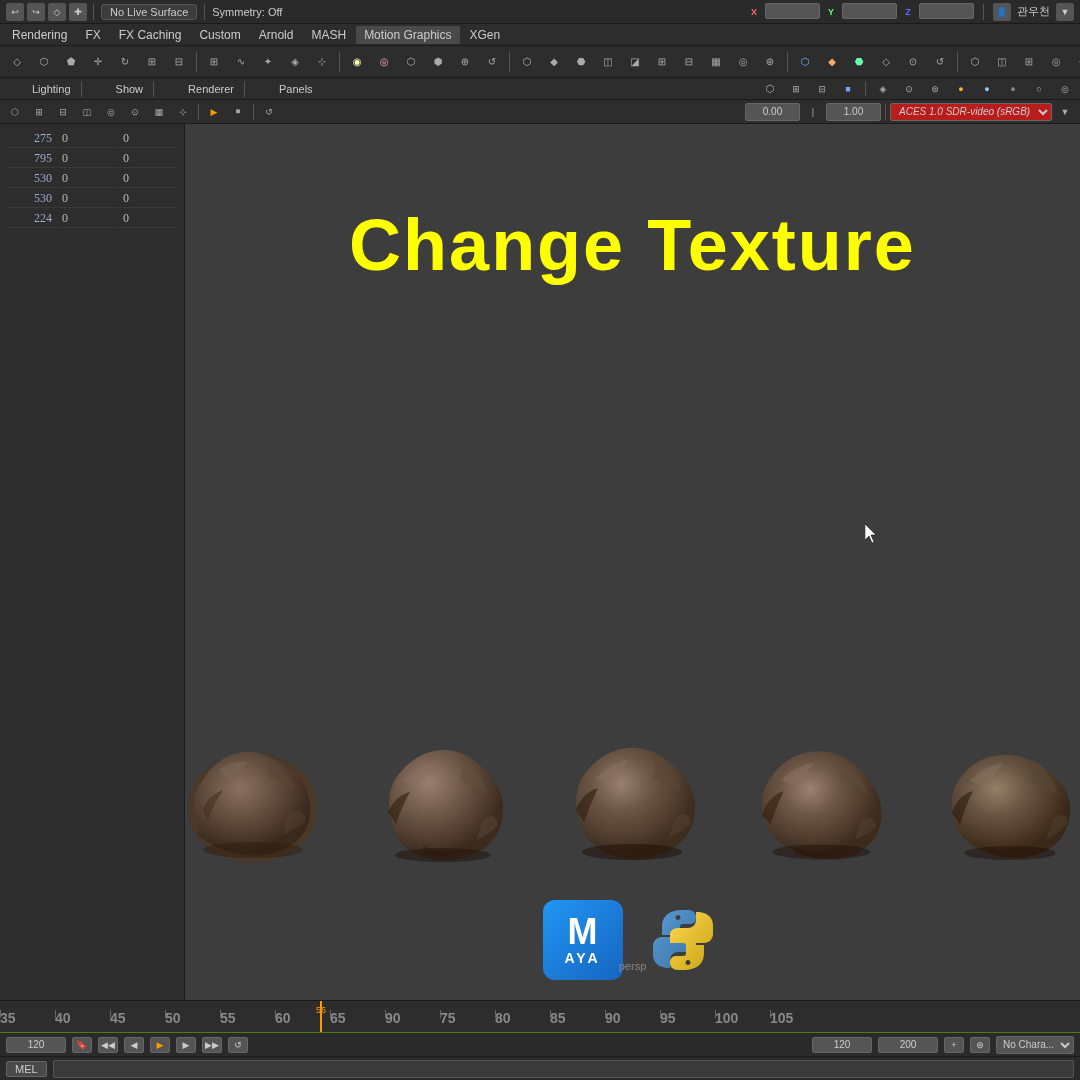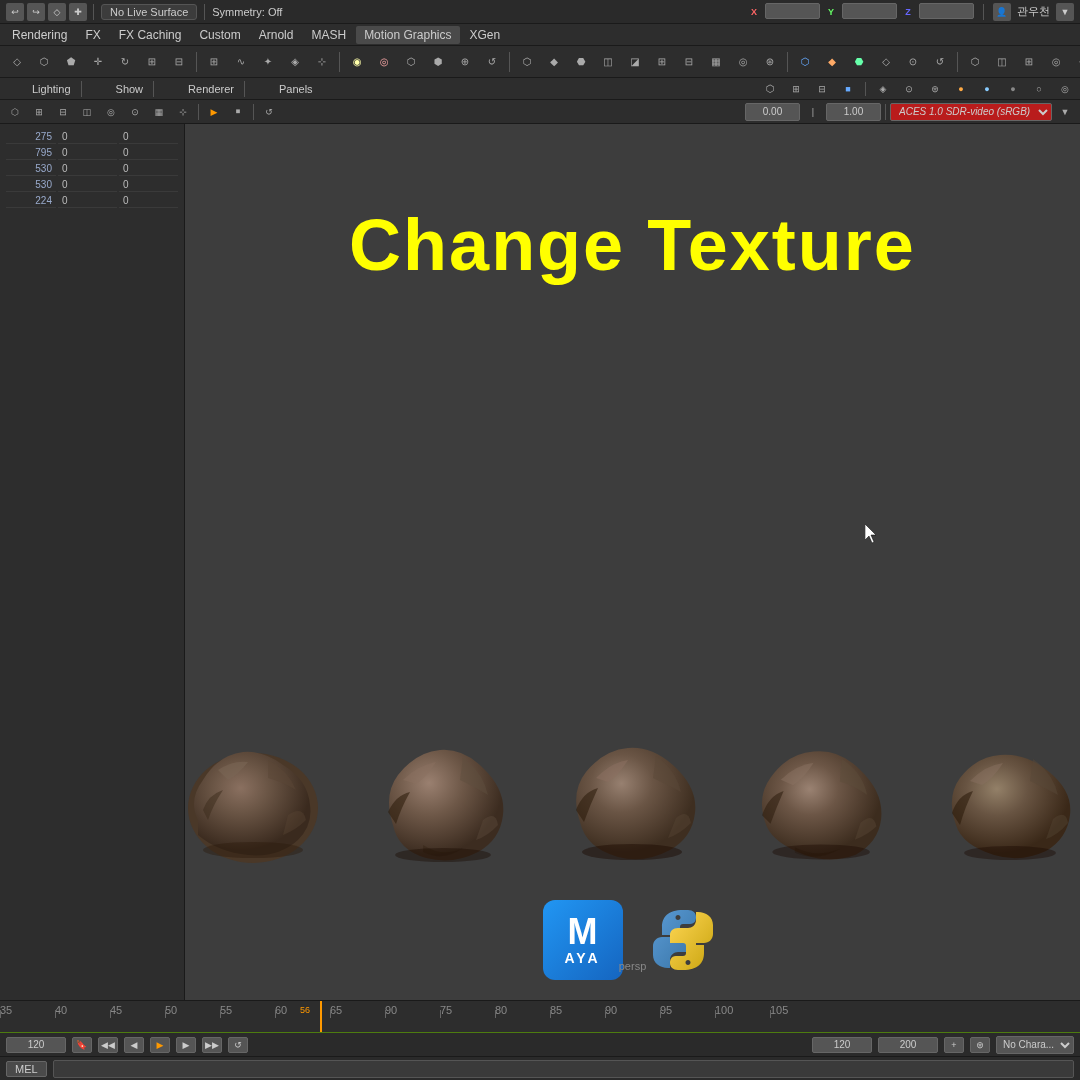--- a/index.html
+++ b/index.html
@@ -229,23 +229,24 @@
       background: #2d2d2d;
       border-right: 1px solid #1a1a1a;
       padding: 4px;
       flex-shrink: 0;
     }
     .table-data {
       width: 100%;
     }
     .table-data tr td {
       padding: 1px 4px;
-      font-size: 10px;
+      font-size: 12px;
       color: #bbb;
       border-bottom: 1px solid #3a3a3a;
+      font-family: Liberation Serif, serif;
     }
     .table-data tr td:first-child {
       color: #9ac;
       text-align: right;
       width: 50px;
     }
 
     .viewport-main {
       flex: 1;
       background: #3d3d3d;
@@ -386,43 +387,44 @@
     .timeline-ruler {
       height: 100%;
       display: flex;
       align-items: flex-end;
       padding: 0 0 4px 0;
       position: relative;
       background: #2d2d2d;
     }
     .tick-label {
       position: absolute;
-      font-size: 11px;
+      font-size: 14px;
       color: #888;
-      bottom: 16px;
+      bottom: 6px;
+      font-weight: bold;
     }
     .tick-line {
       position: absolute;
       width: 1px;
       height: 8px;
       background: #666;
       bottom: 14px;
     }
     .playhead {
       position: absolute;
       bottom: 0;
       width: 2px;
       height: 100%;
       background: #f90;
       left: 320px;
     }
     .playhead-label {
       position: absolute;
       top: 4px;
-      left: 300px;
+      left: 316px;
       font-size: 9px;
       color: #f90;
     }
 
     
     .bottom-bar {
       height: 24px;
       background: #2a2a2a;
       display: flex;
       align-items: center;

